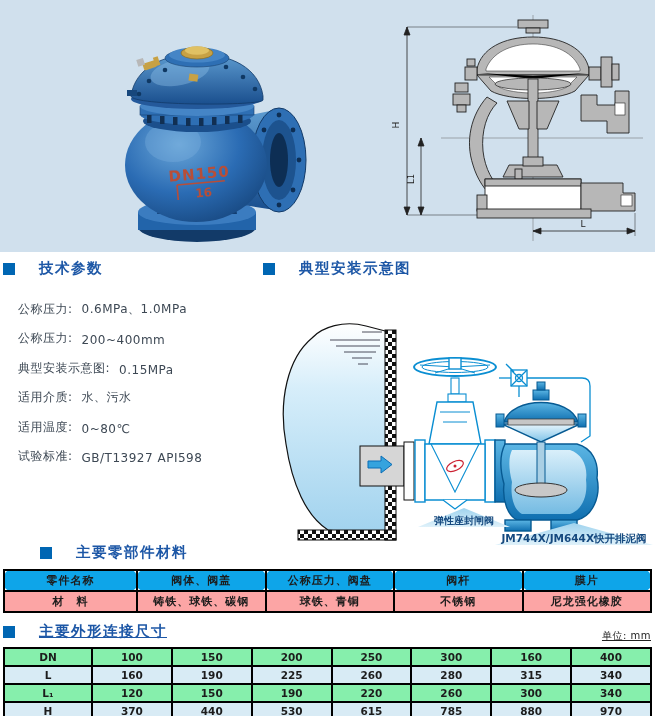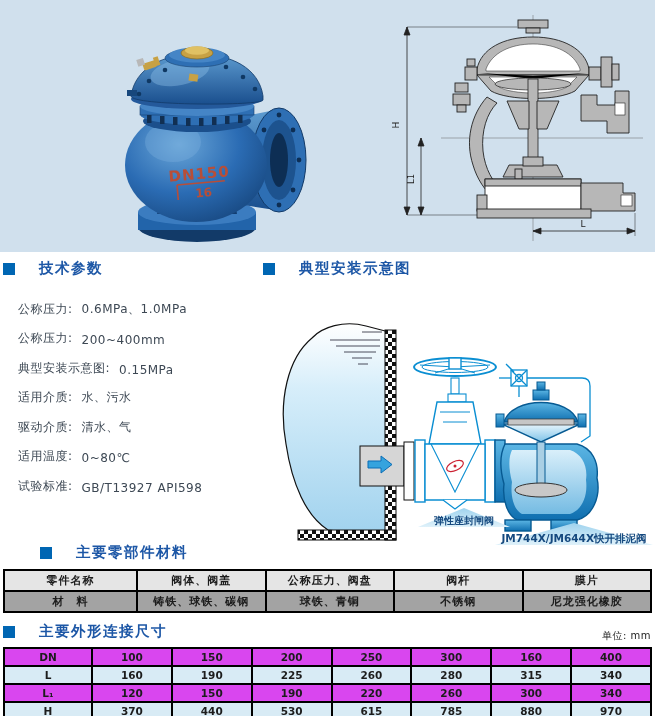--- a/index.html
+++ b/index.html
@@ -10,32 +10,32 @@
   .photo-svg{position:absolute;left:85px;top:2px;}
   .draw-svg{position:absolute;left:383px;top:7px;}
   .install-svg{position:absolute;left:268px;top:294px;}
   .sec-header{position:absolute;display:flex;align-items:center;gap:24px;
               font-size:14.5px;font-weight:bold;color:#1d57a6;letter-spacing:1.5px;}
   .sec-header .bullet{width:12px;height:12px;background:#0066b3;flex:none;}
   .params{position:absolute;left:18px;top:288px;width:250px;}
   .param-row{height:29.5px;display:flex;align-items:flex-end;gap:9px;font-size:12px;
              color:#3d4854;font-weight:500;letter-spacing:.5px;white-space:nowrap;}
   .unit-label{position:absolute;left:553px;top:629px;width:98px;text-align:right;
-              font-size:10px;color:#222;letter-spacing:.5px;}
+              font-size:10px;color:#222;letter-spacing:.5px;text-decoration:underline;}
   table{border-collapse:collapse;table-layout:fixed;position:absolute;}
   td{border:2px solid #000;text-align:center;vertical-align:middle;padding:0;
      color:#1c1c1c;overflow:hidden;white-space:nowrap;}
   .mat-table{left:3px;top:569px;width:649px;}
   .mat-table td{height:19px;font-size:11px;font-weight:700;letter-spacing:1px;}
-  .mat-head td{background:#e5e5e5;}
-  .mat-vals td{background:#a3a3a3;}
+  .mat-head td{background:#0ea5e9;border-radius:7px;}
+  .mat-vals td{background:#fca5a5;}
   .dim-table{left:3px;top:647px;width:649px;}
   .dim-table td{height:16px;font-size:10.5px;font-weight:700;}
   .dim-table tr.alt td{background:#d8ebf5;}
-  .dim-table tr.plain td{background:#d946ef;}
+  .dim-table tr.plain td{background:#86efac;}
   .dim-table td.rh{background:#a9d4e9;}
 </style>
 </head>
 <body>
 
 <div class="page">
 
   <div class="top-band">
 
     <svg class="photo-svg" width="225" height="246" viewBox="0 0 225 246">
@@ -194,24 +194,20 @@
     </div>
     <div class="param-row">
       <span>典型安装示意图:</span>
       <span>0.15MPa</span>
     </div>
     <div class="param-row">
       <span>适用介质:</span>
       <span>水、污水</span>
     </div>
     <div class="param-row">
-      <span>驱动介质:</span>
-      <span>清水、气</span>
-    </div>
-    <div class="param-row">
       <span>适用温度:</span>
       <span>0~80℃</span>
     </div>
     <div class="param-row">
       <span>试验标准:</span>
       <span>GB/T13927  API598</span>
     </div>
   </div>
 
   <svg class="install-svg" width="387" height="262" viewBox="0 0 387 262">
@@ -343,21 +339,21 @@
     <tr class="mat-vals">
       <td>材　料</td>
       <td>铸铁、球铁、碳钢</td>
       <td>球铁、青铜</td>
       <td>不锈钢</td>
       <td>尼龙强化橡胶</td>
     </tr>
   </tbody>
     </table>
 
-  <div class="sec-header" style="left:3px;top:622px;">
+  <div class="sec-header" style="left:3px;top:622px;text-decoration:underline;">
     <span class="bullet"></span>
     <span>主要外形连接尺寸</span>
   </div>
   <div class="unit-label">单位: mm</div>
 
   <table class="dim-table">
     <colgroup>
         <col style="width:88px">
         <col>
         <col>

